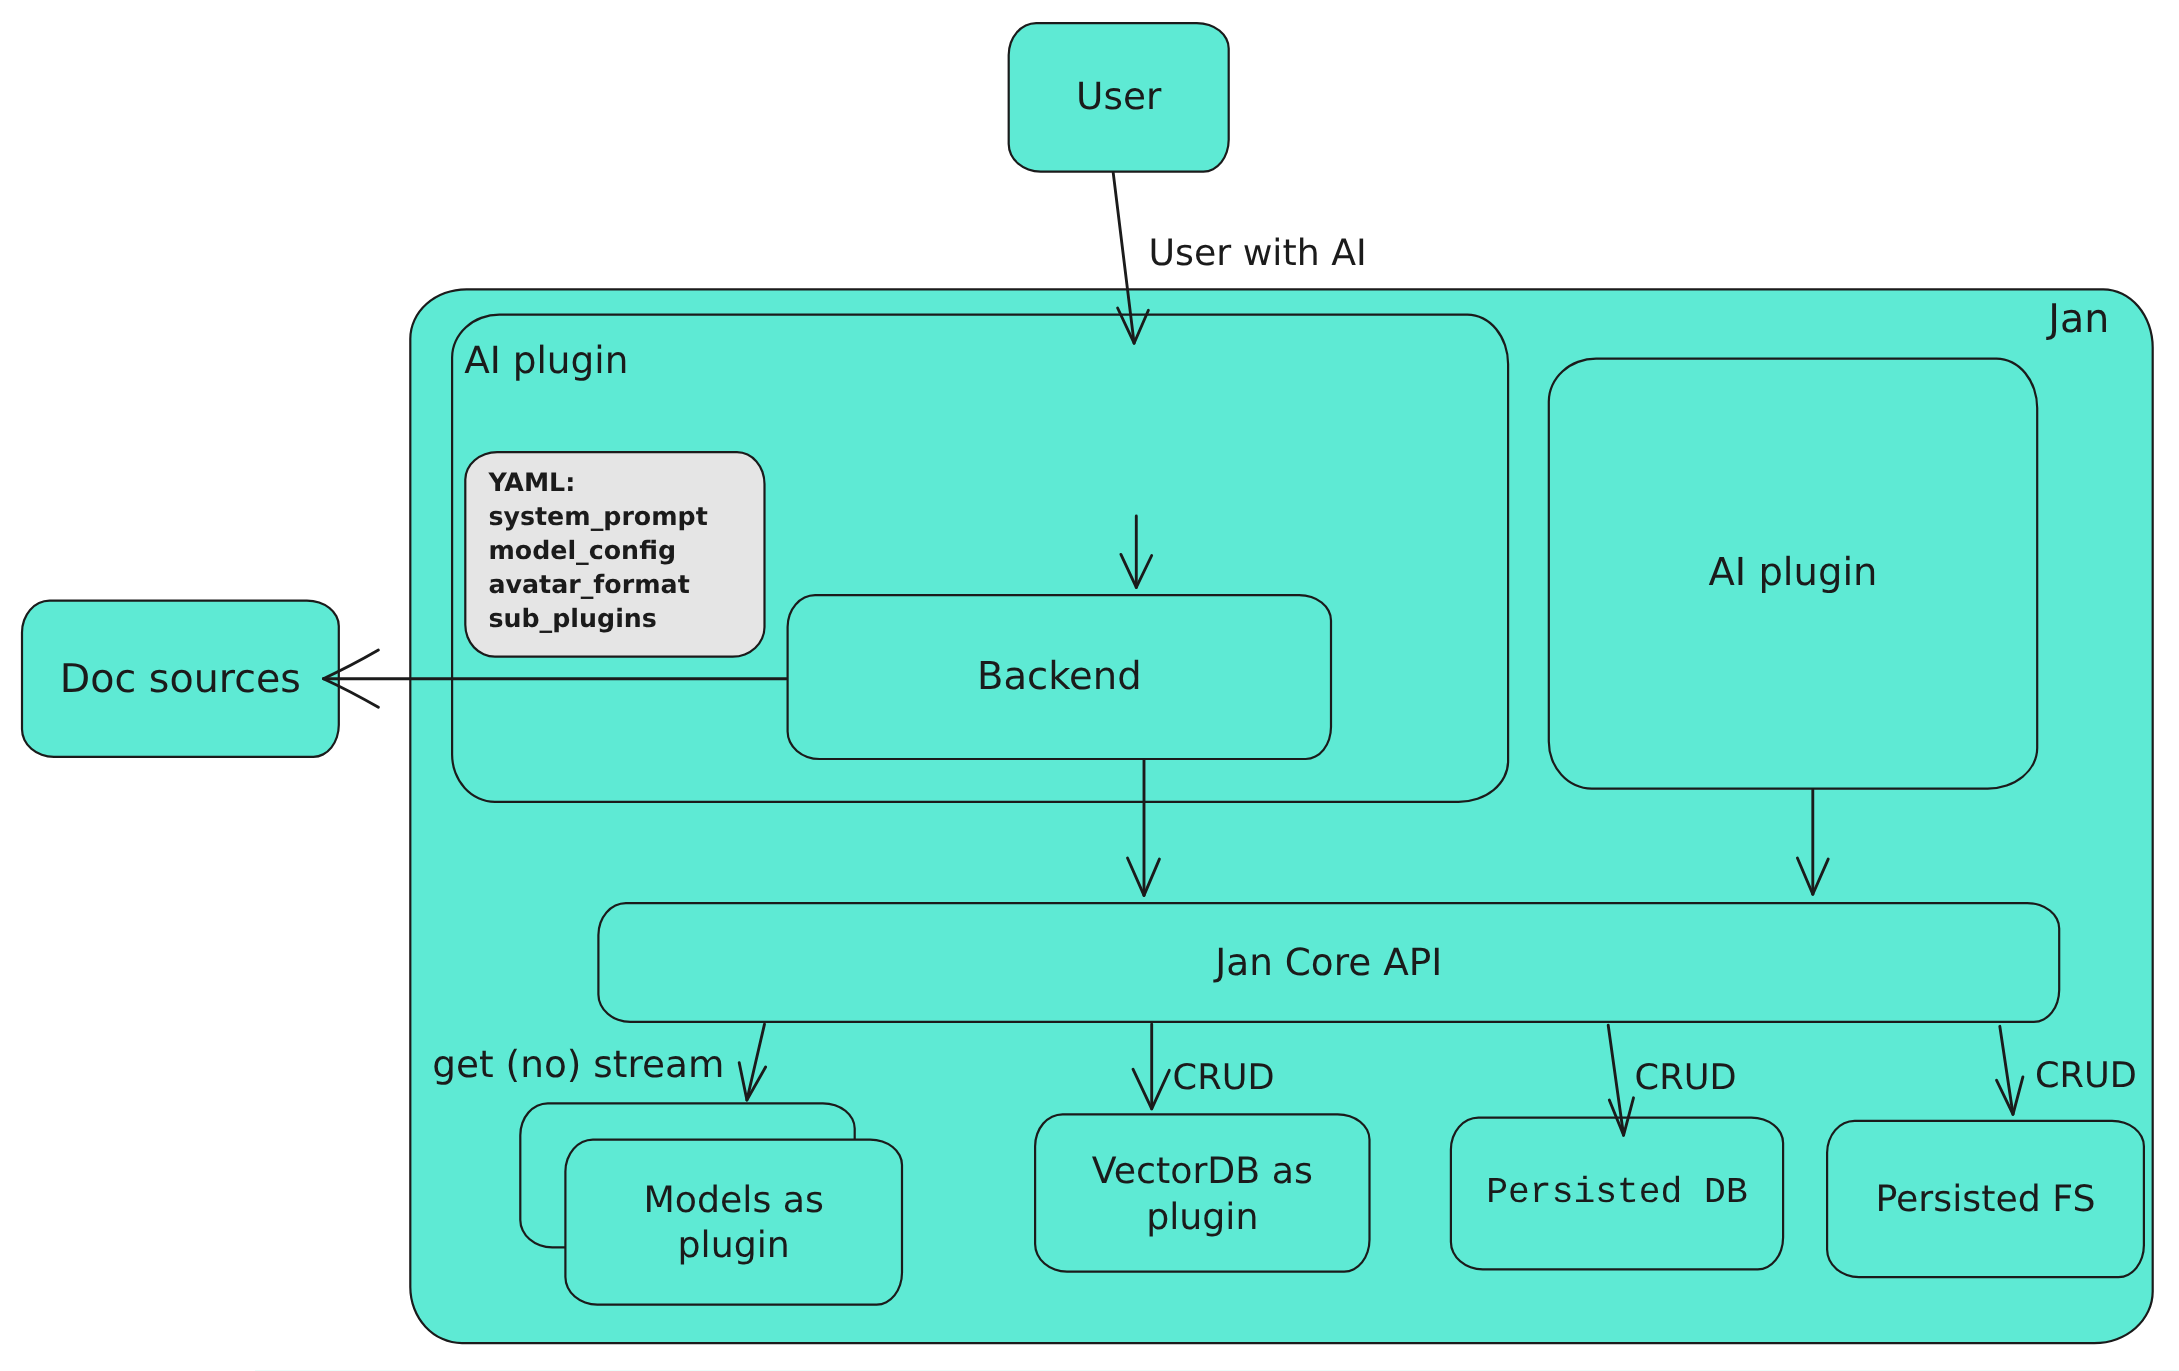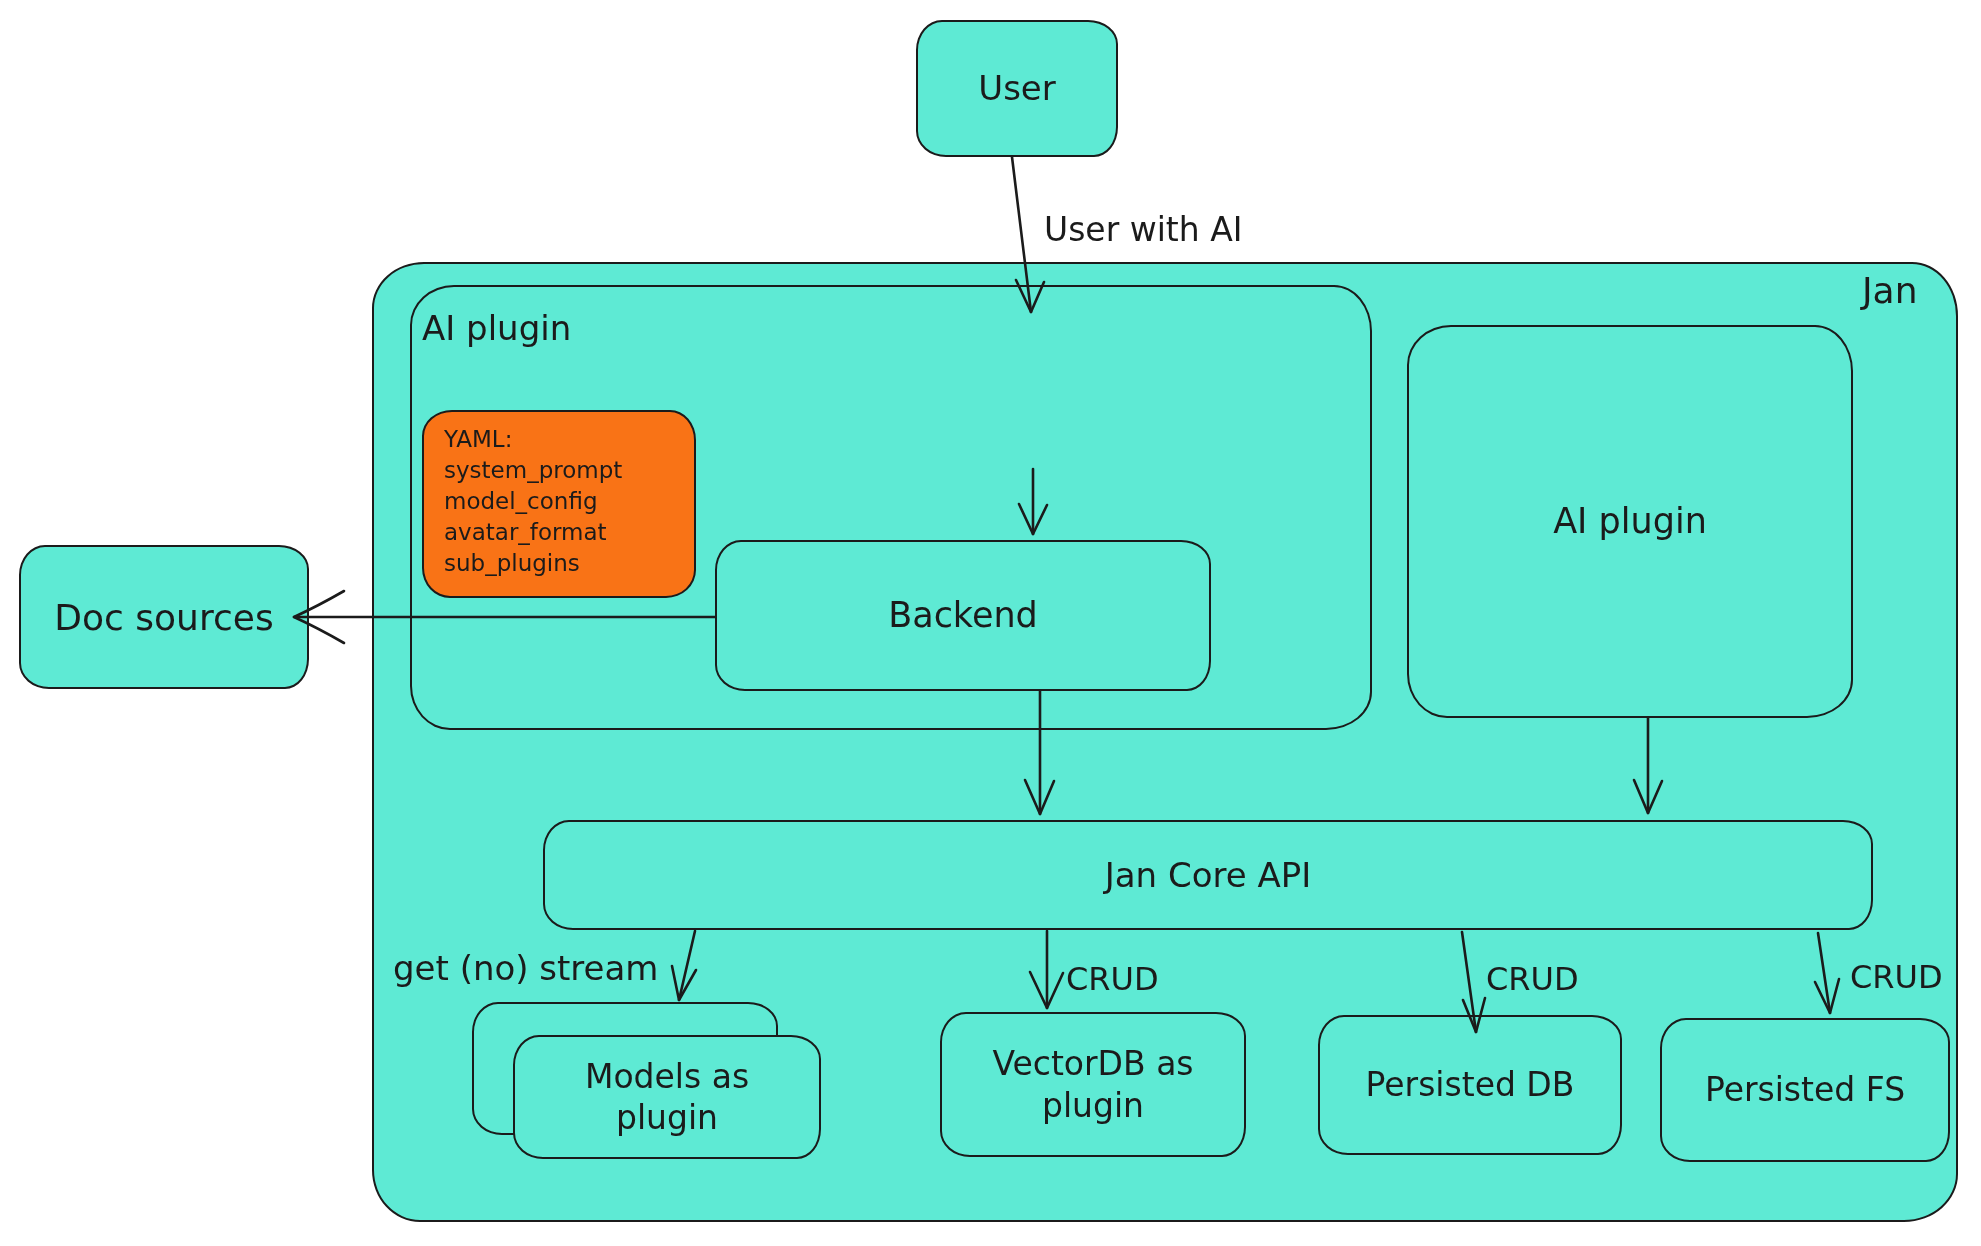--- a/index.html
+++ b/index.html
@@ -17,25 +17,25 @@
     background:#5eead4;
     display:flex;align-items:center;justify-content:center;
     text-align:center;
     box-sizing:border-box;
   }
   .rounded-sm{border-radius:26px 30px 24px 30px / 30px 24px 30px 26px;}
   .rounded-lg{border-radius:44px 38px 46px 40px / 40px 46px 38px 44px;}
   .label{white-space:pre-line;line-height:1.25;}
   .floating-label{position:absolute;white-space:nowrap;}
   .note-box{
-    position:absolute;border:2.5px solid #1b1b1b;background:#f97316;
+    position:absolute;border:2.5px solid #1b1b1b;background:#e5e5e5;
     border-radius:30px 26px 30px 28px / 26px 30px 28px 30px;
     box-sizing:border-box;
     padding:12px 16px 10px 20px;
-    font-size:23px;line-height:31px;text-align:left;
+    font-size:23px;line-height:31px;text-align:left;font-weight:bold;
   }
   svg.wires{position:absolute;left:0;top:0;z-index:6;pointer-events:none;}
   svg.wires path{stroke:#1b1b1b;stroke-width:2.6;fill:none;stroke-linecap:round;}
   .nodelabel{pointer-events:none;}
 </style>
 </head>
 <body>
 
 <div class="canvas">
 
@@ -75,30 +75,30 @@
   <div class="node rounded-sm" style="left:543px;top:820px;width:1330px;height:110px;">
     <span class="label nodelabel" style="font-size:34px;">Jan Core API</span>
   </div>
 
   <div class="floating-label" style="left:393px;top:948px;font-size:34px;">get (no) stream</div>
   <div class="floating-label" style="left:1066px;top:960px;font-size:32px;">CRUD</div>
   <div class="floating-label" style="left:1486px;top:960px;font-size:32px;">CRUD</div>
   <div class="floating-label" style="left:1850px;top:958px;font-size:32px;">CRUD</div>
 
   <div class="node rounded-sm" style="left:472px;top:1002px;width:306px;height:133px;"></div>
-  <div class="node rounded-sm" style="left:513px;top:1035px;width:308px;height:124px;">
+  <div class="node rounded-sm" style="left:513px;top:1035px;width:308px;height:152px;">
     <span class="label nodelabel" style="font-size:33px;width:220px;">Models as plugin</span>
   </div>
 
   <div class="node rounded-sm" style="left:902px;top:1012px;width:306px;height:145px;margin-left:38px;">
     <span class="label nodelabel" style="font-size:33px;width:240px;">VectorDB as plugin</span>
   </div>
 
   <div class="node rounded-sm" style="left:1318px;top:1015px;width:304px;height:140px;">
-    <span class="label nodelabel" style="font-size:33px;">Persisted DB</span>
+    <span class="label nodelabel" style="font-size:33px;font-family:Liberation Mono, monospace;">Persisted DB</span>
   </div>
 
   <div class="node rounded-sm" style="left:1660px;top:1018px;width:290px;height:144px;">
     <span class="label nodelabel" style="font-size:33px;">Persisted FS</span>
   </div>
 
   <svg class="wires" width="1981" height="1246" viewBox="0 0 1981 1246">
 
     <g>
       <path d="M1012 157 L1031 312"></path>

